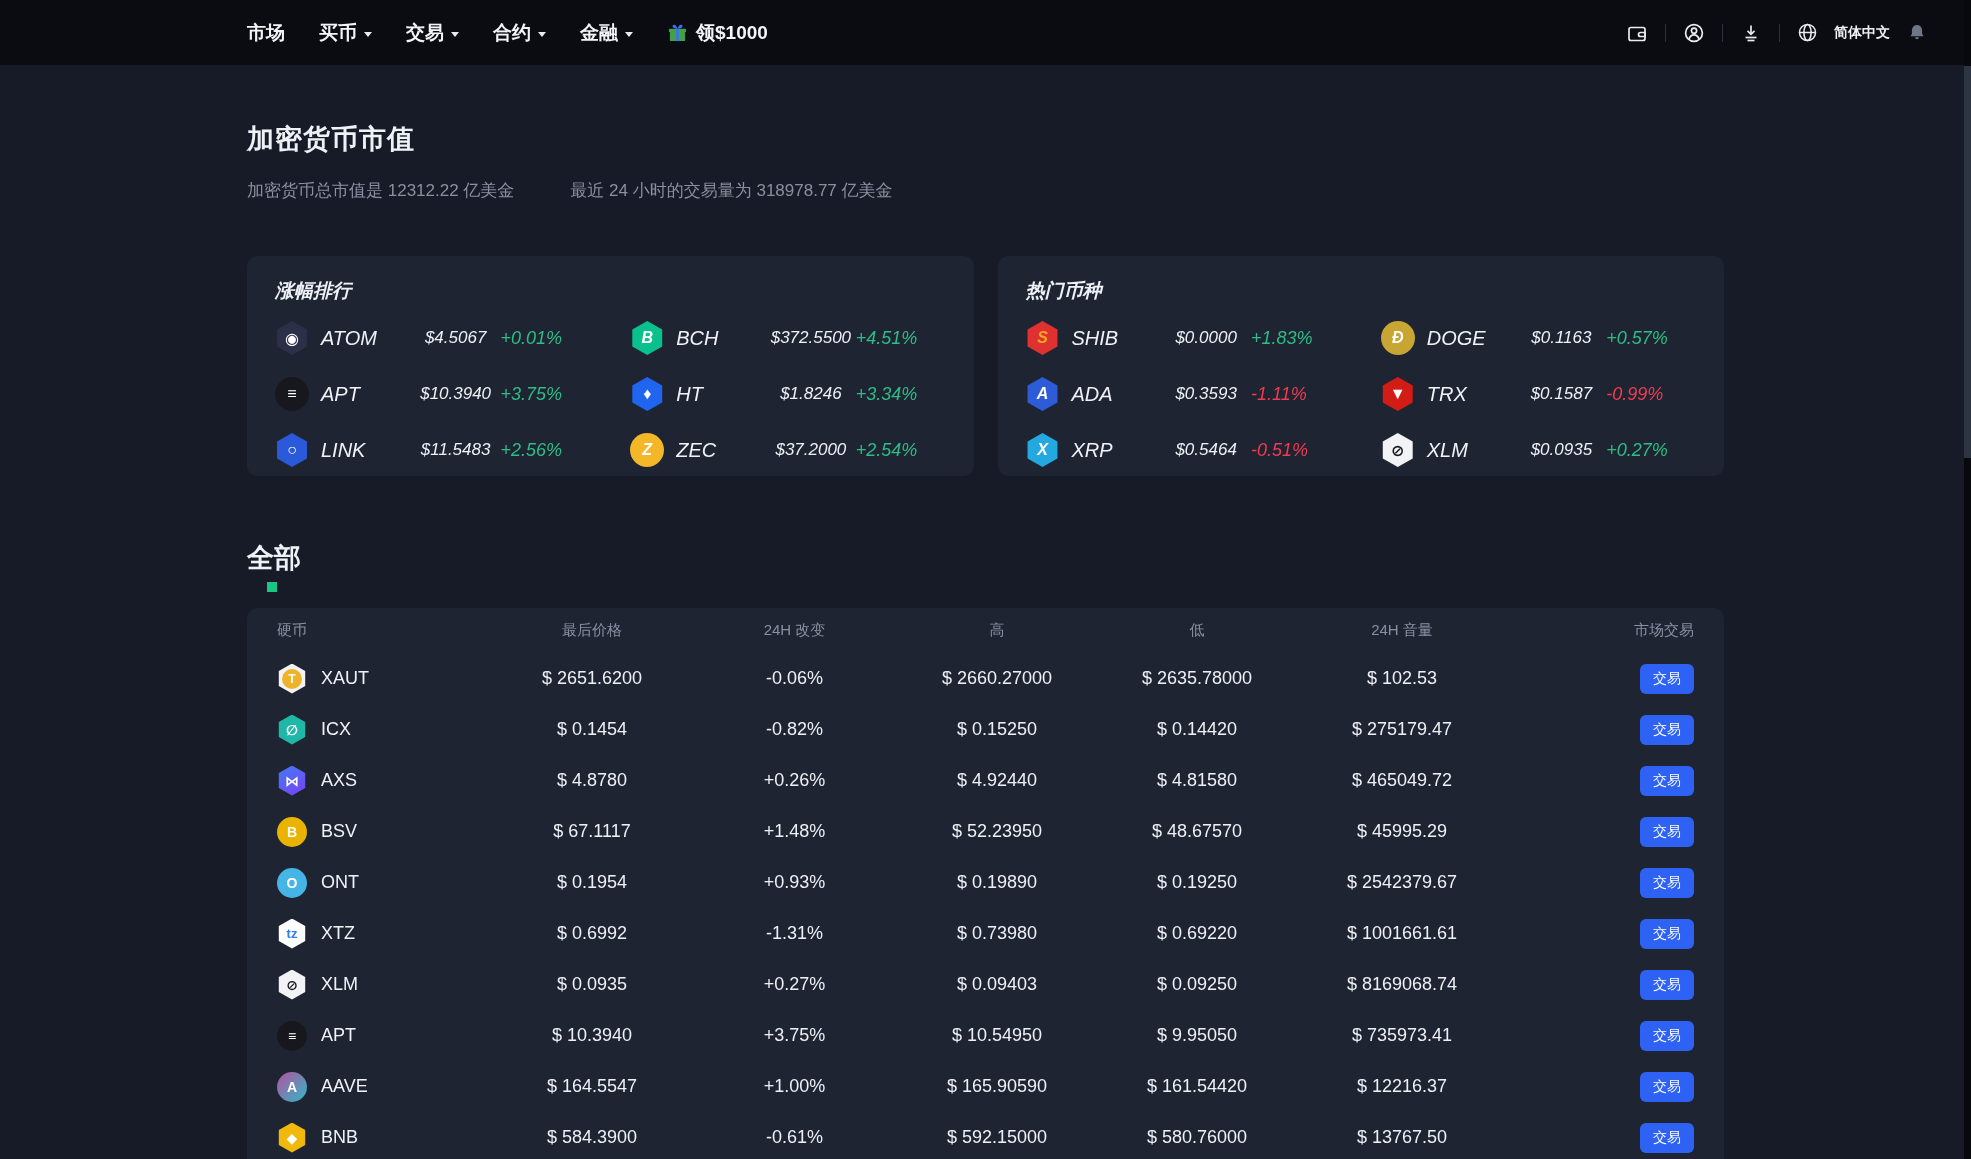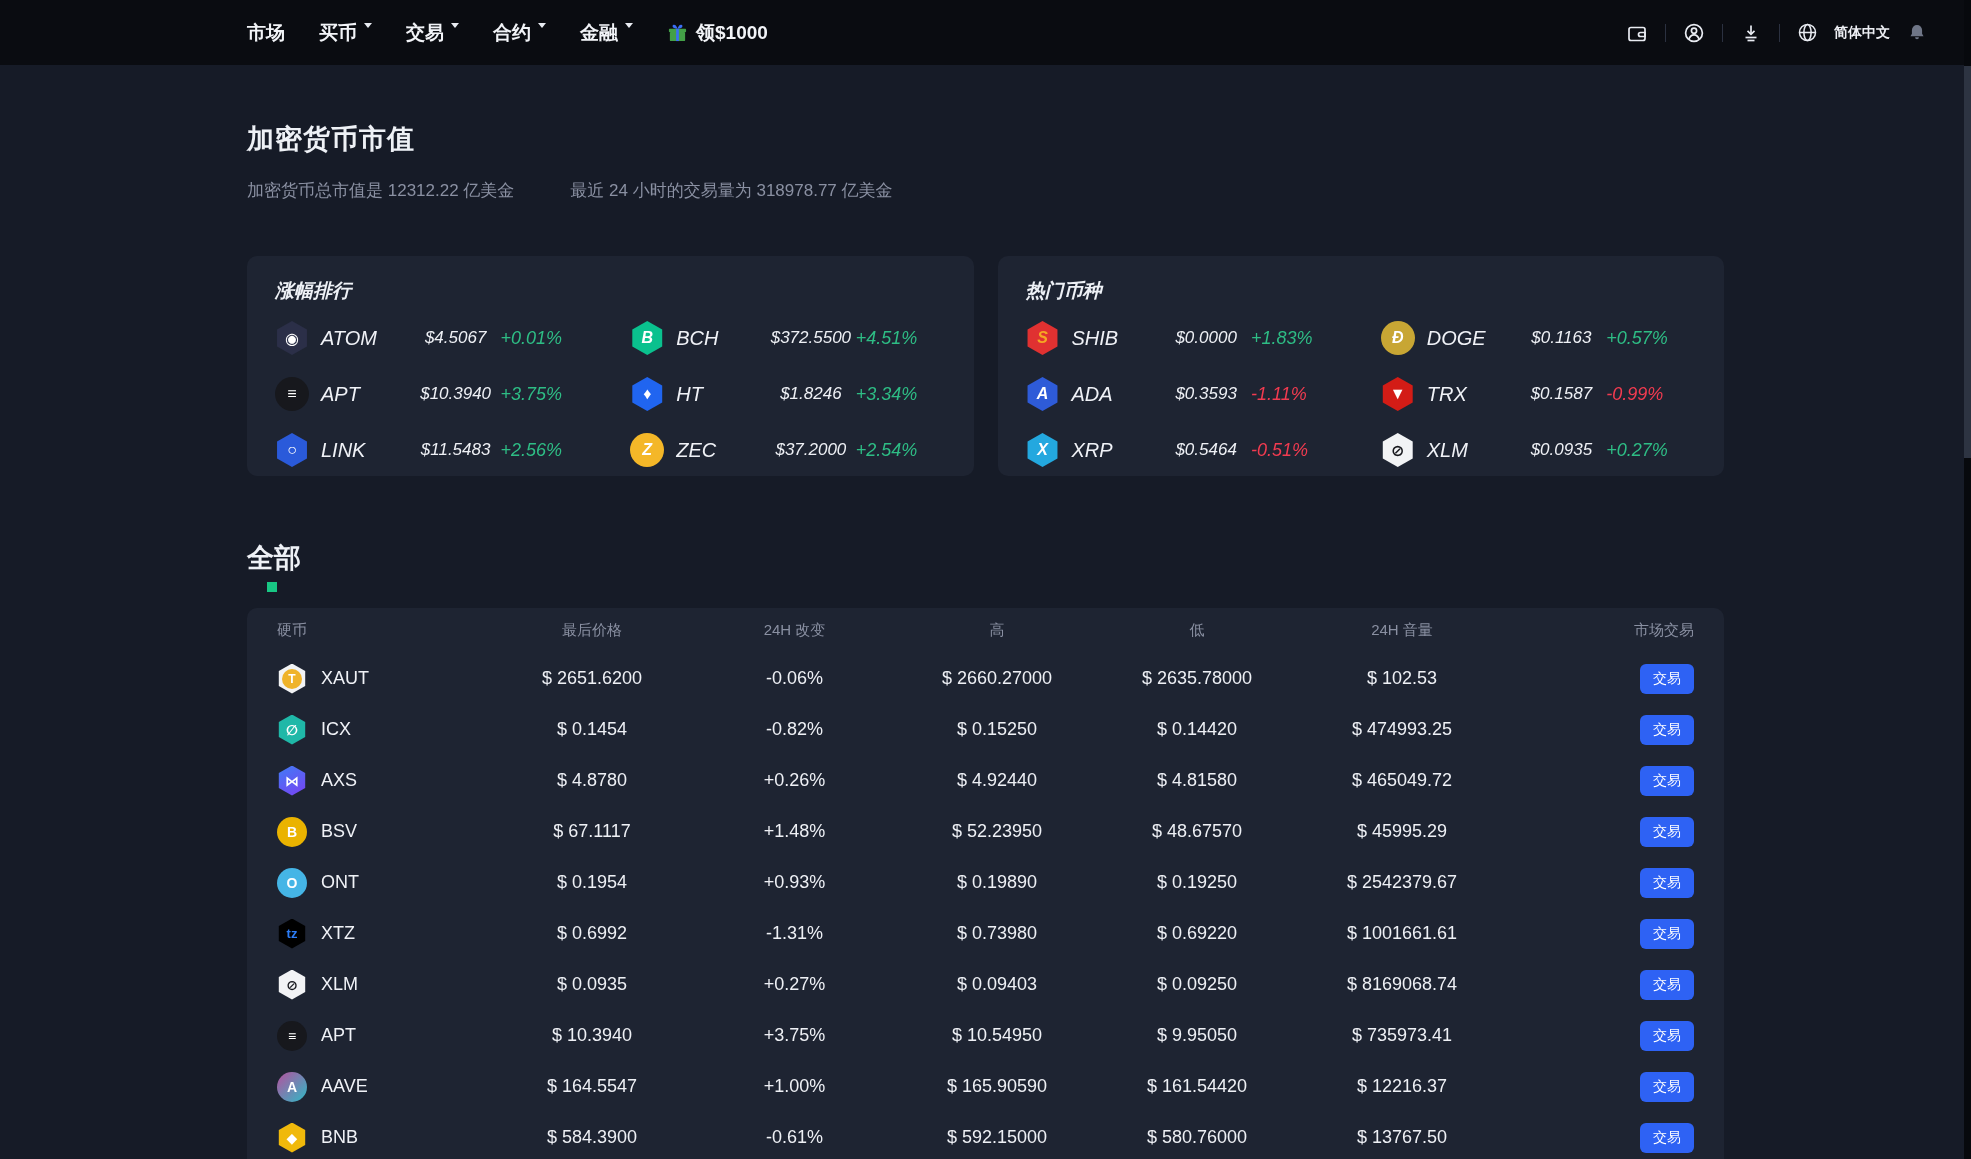--- a/index.html
+++ b/index.html
@@ -8,21 +8,21 @@
     background:#161b27;
     color:#e9ecf2;
     font-family:"Liberation Sans","DejaVu Sans",sans-serif;
     position:relative;
   }
   
   .navbar { height:65px; background:#0a0c11; display:flex; align-items:center;
             justify-content:space-between; padding:0 44px 0 247px; }
   .nav-left { display:flex; align-items:center; gap:34px; }
   .nav-link { font-size:19px; font-weight:700; color:#f2f4f8; display:flex;
-              align-items:flex-start; gap:7px; cursor:pointer; white-space:nowrap; }
+              align-items:center; gap:7px; cursor:pointer; white-space:nowrap; }
   .caret { width:0; height:0; border-left:4.5px solid transparent;
            border-right:4.5px solid transparent; border-top:5.5px solid #e9ecf2; margin-top:3px; }
   .bonus { display:flex; align-items:center; gap:8px; }
   .nav-right { display:flex; align-items:center; gap:17px; }
   .nav-divider { width:1px; height:18px; background:#2b3140; }
   .nav-ico { display:flex; align-items:center; cursor:pointer; }
   .lang { display:flex; align-items:center; gap:16px; font-size:14px; font-weight:600;
           color:#eef0f5; cursor:pointer; white-space:nowrap; }
   
   .container { width:1477px; margin:0 auto; }
@@ -273,21 +273,21 @@
         </div>
         <div class="t-row">
           <div class="cell-coin">
             <span class="coin-icon hex" style="background: rgb(31, 184, 168); color: rgb(255, 255, 255);">∅</span>
             <span class="sym">ICX</span>
           </div>
           <span class="num">$ 0.1454</span>
           <span class="num down">-0.82%</span>
           <span class="num">$ 0.15250</span>
           <span class="num">$ 0.14420</span>
-          <span class="num">$ 474993.25</span>
+          <span class="num">$ 275179.47</span>
           <div class="t-btn-wrap"><button class="trade-btn">交易</button></div>
         </div>
         <div class="t-row">
           <div class="cell-coin">
             <span class="coin-icon hex" style="background: linear-gradient(150deg, rgb(63, 125, 246), rgb(123, 63, 242)); color: rgb(255, 255, 255);">⋈</span>
             <span class="sym">AXS</span>
           </div>
           <span class="num">$ 4.8780</span>
           <span class="num up">+0.26%</span>
           <span class="num">$ 4.92440</span>
@@ -314,21 +314,21 @@
           </div>
           <span class="num">$ 0.1954</span>
           <span class="num up">+0.93%</span>
           <span class="num">$ 0.19890</span>
           <span class="num">$ 0.19250</span>
           <span class="num">$ 2542379.67</span>
           <div class="t-btn-wrap"><button class="trade-btn">交易</button></div>
         </div>
         <div class="t-row">
           <div class="cell-coin">
-            <span class="coin-icon hex" style="background: #000000; color: rgb(44, 125, 247); font-size: 13px;">tz</span>
+            <span class="coin-icon hex" style="background: #ffffff; color: rgb(44, 125, 247); font-size: 13px;">tz</span>
             <span class="sym">XTZ</span>
           </div>
           <span class="num">$ 0.6992</span>
           <span class="num down">-1.31%</span>
           <span class="num">$ 0.73980</span>
           <span class="num">$ 0.69220</span>
           <span class="num">$ 1001661.61</span>
           <div class="t-btn-wrap"><button class="trade-btn">交易</button></div>
         </div>
         <div class="t-row">

